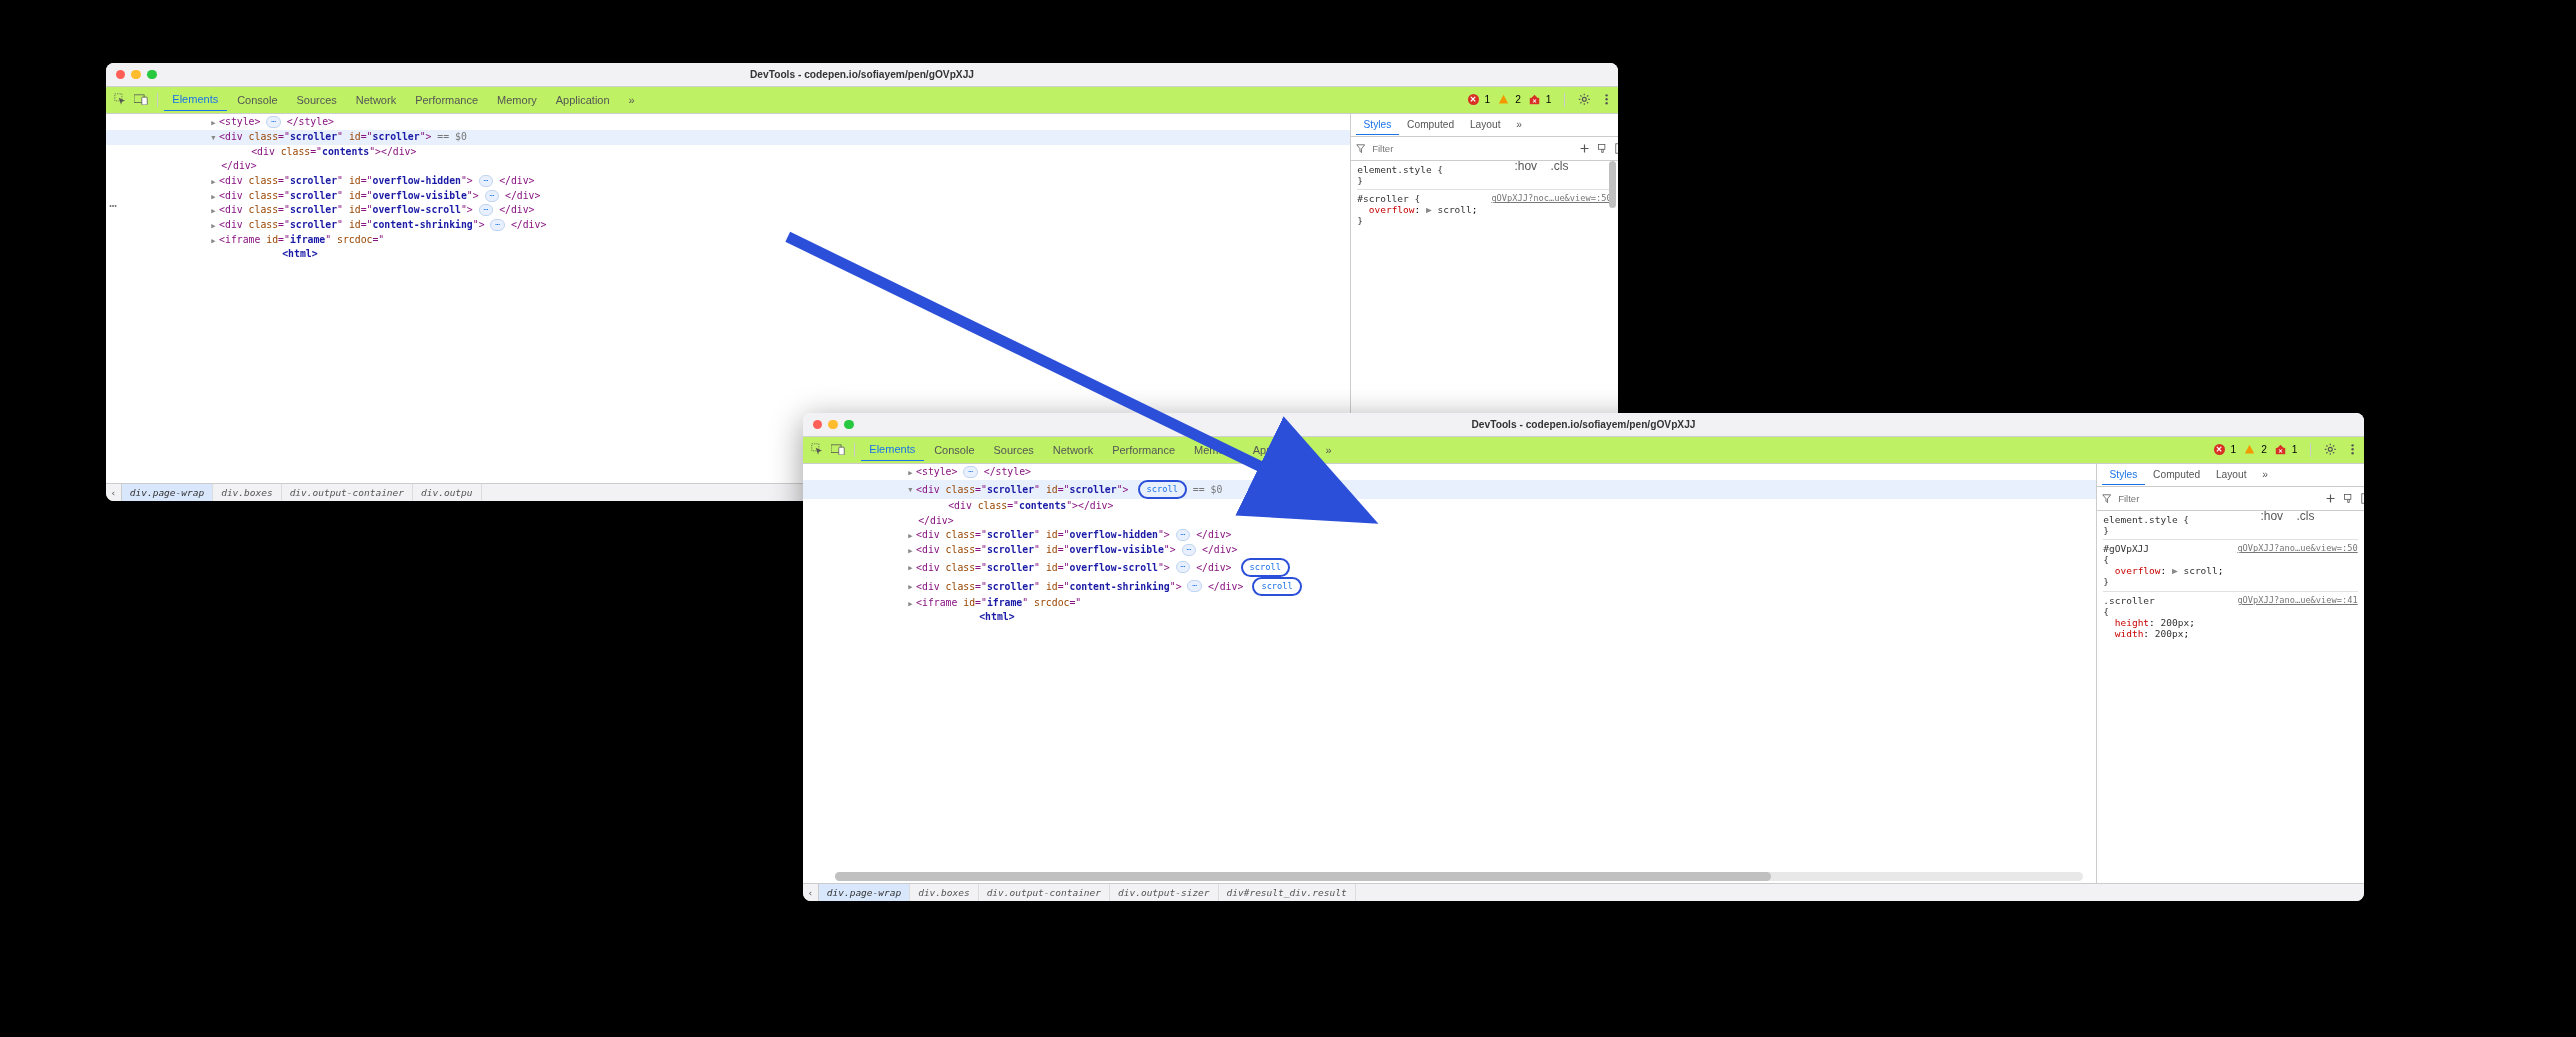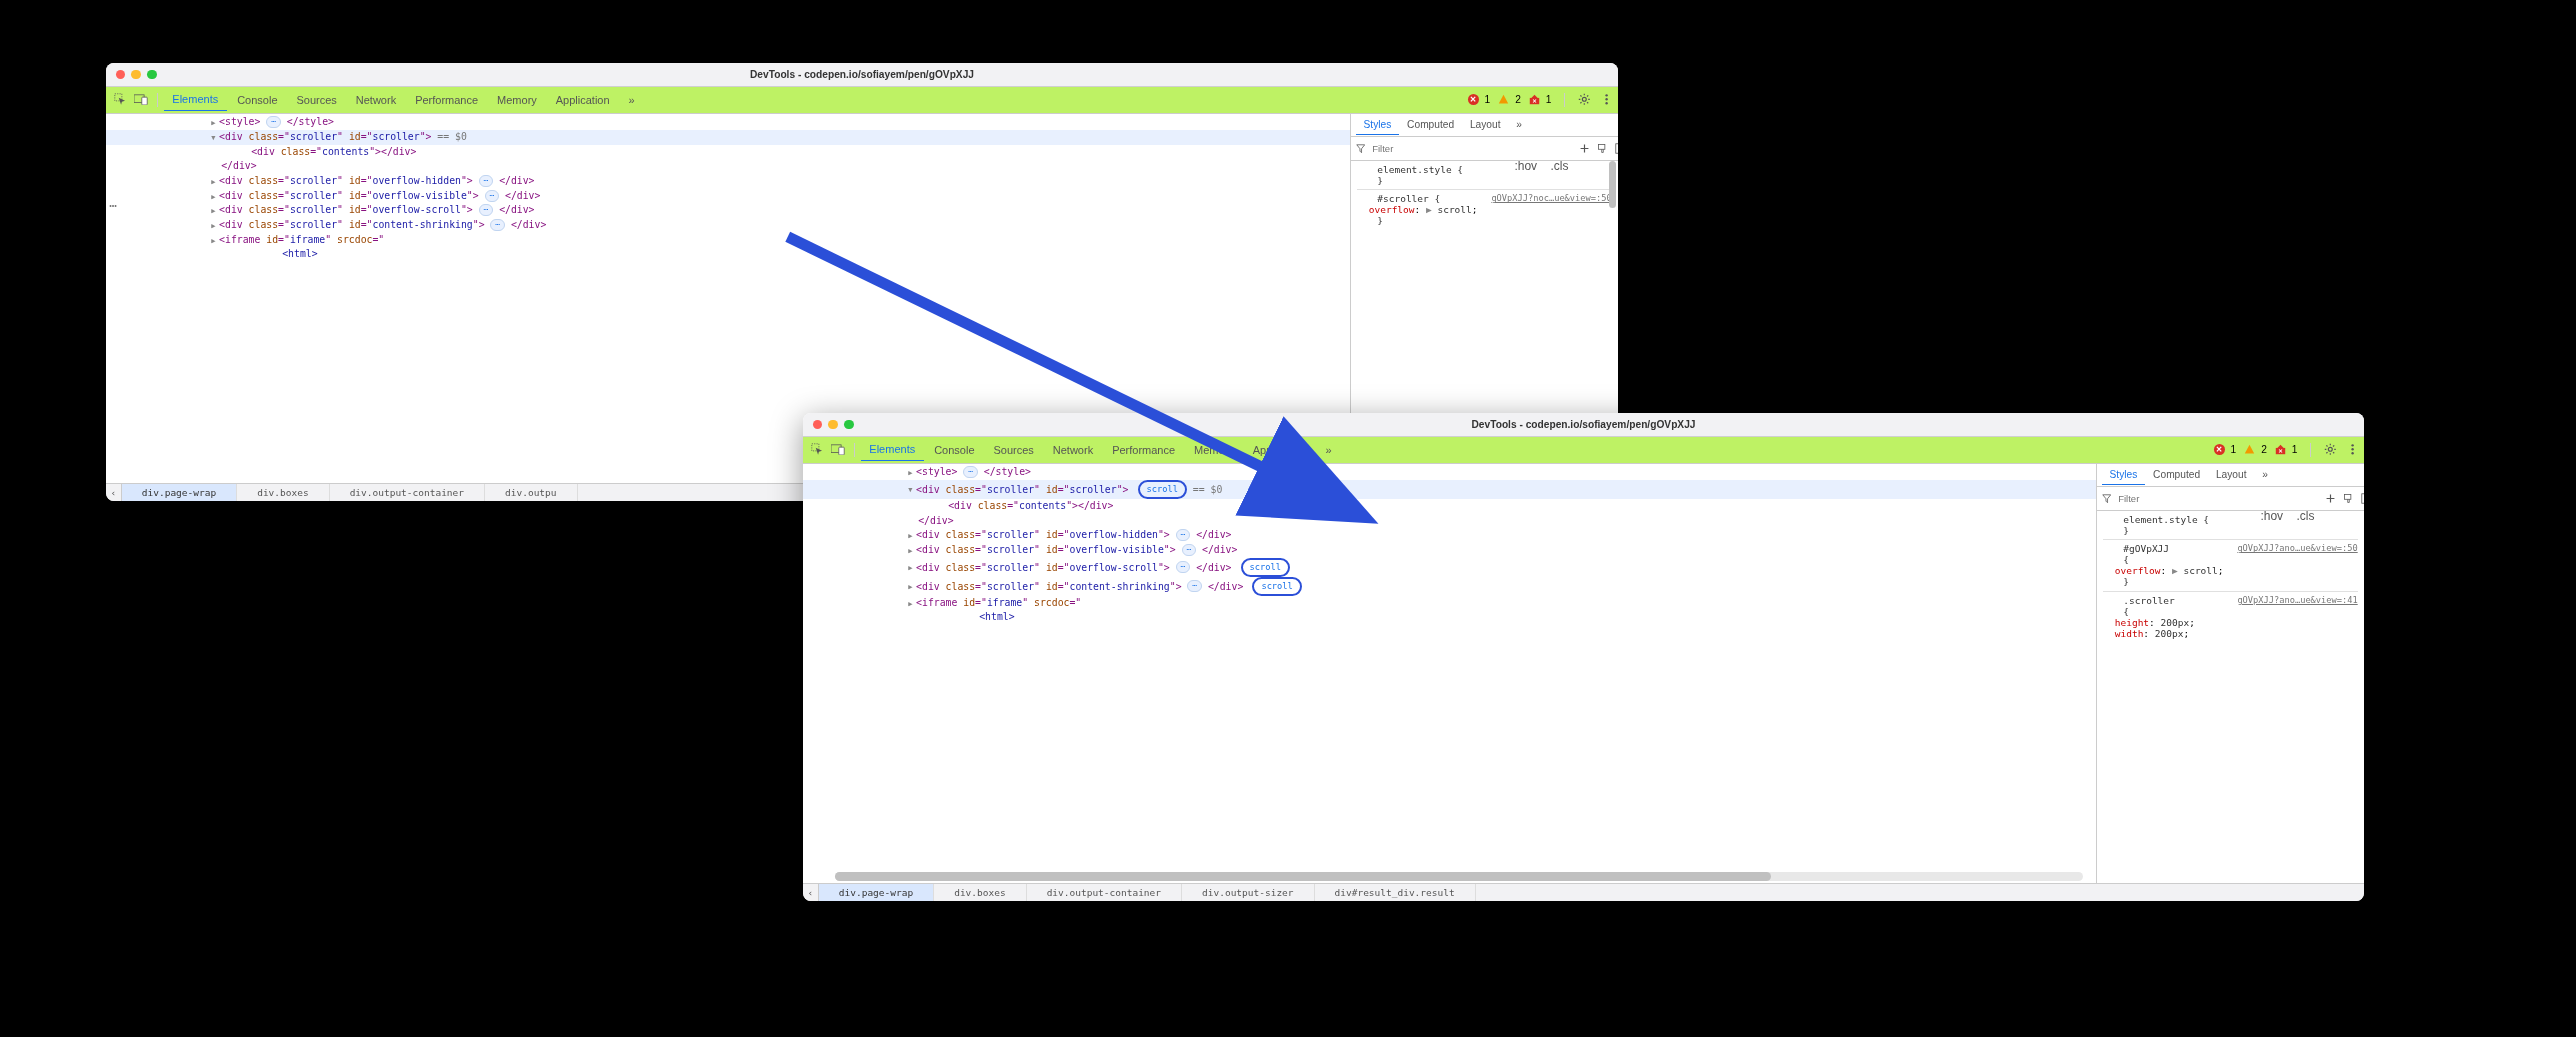--- a/index.html
+++ b/index.html
@@ -86,21 +86,21 @@
   .main-split { display: flex; height: calc(100% - 50px - 19px); }
   .elements-panel { flex: 1; overflow: auto; font-family: Menlo, Monaco, monospace; font-size: 9.8px; line-height: 1.5; padding: 1.6px 0; position:relative;}
   .dom-line { white-space: nowrap; padding: 0 3.2px; }
   .dom-line.selected { background: #e8f0fe; }
   .indent { display:inline-block; }
   .arrow { display:inline-block; width:7.9px; color:#888; cursor:pointer; user-select:none;}
   .arrow.expanded::before { content:"▼"; font-size:7px;}
   .arrow.collapsed::before { content:"▶"; font-size:7px;}
   .tag-name { color: #881280; }
   .attr-name { color: #994500; }
-  .attr-val { color: #1a1aa6; }
+  .attr-val { color: #1a1aa6; font-weight: bold; }
   .punct { color: #881280; }
   .eq-dollar { color: #777; font-family:Menlo,monospace;}
   .ellipsis-badge {
     display:inline-block;
     background:#e8f0fe;
     border:0.8px solid #c0d4f0;
     border-radius:6.3px;
     padding:0 3.9px;
     color:#1a73e8;
     font-size:7.9px;
@@ -153,45 +153,46 @@
     font-size:12px; color:#555; cursor:pointer;
     padding:1.6px 3.2px;
     margin-top:36px;
   }
   .icon-btn { width:14px;height:14px;color:#555;cursor:pointer;display:flex;align-items:center;justify-content:center;}
   .css-content {
     flex:1; overflow:auto;
     font-family:Menlo,monospace; font-size:9.5px;
     padding:3.2px 6.3px;
   }
-  .css-selector { color:#333;margin-left:20px; }
+  .css-selector { color:#333; }
   .css-source { float:right; color:#777; font-size:8.7px; text-decoration:underline; cursor:pointer;}
   .css-prop { color:#c80000; }
   .css-val { color:#333; }
   .css-block { margin-bottom:3.2px; padding-bottom:3.2px;}
   .css-block.bordered { border-bottom:0.8px solid #e0e0e0;}
   .breadcrumbs {
     height:19px; background:#f2f2f4;
     border-top:0.8px solid #ccc;
     display:flex; align-items:center;
     overflow:hidden;
     font-family:Menlo,monospace; font-size:9.5px;
   }
   .bc-arrow {
     width:15.8px;height:19px;display:flex;align-items:center;justify-content:center;
     color:#555;cursor:pointer;
     border-right:0.8px solid #ccc;
   }
   .bc-item {
-    padding:0 20px;
+    padding:0 8px;
     color:#555;
     cursor:pointer;
     border-right:0.8px solid #ddd;
     height:19px;line-height:19px;
     white-space:nowrap;
+    font-style:italic;
   }
   .bc-item.selected { background:#d9e7fd; color:#333;}
   .scrollbar-v { position:absolute; right:0; top:0; bottom:0; width:11px; }
   .scrollbar-thumb { position:absolute; right:1.6px; width:7.9px; background:#c0c0c0; border-radius:3.9px;}
   .big-arrow {
     position:absolute;
     pointer-events:none;
     z-index:100;
   }
   .vellip { position:absolute; left:3.2px; color:#777; font-size:12.6px; letter-spacing:-1.6px;}

